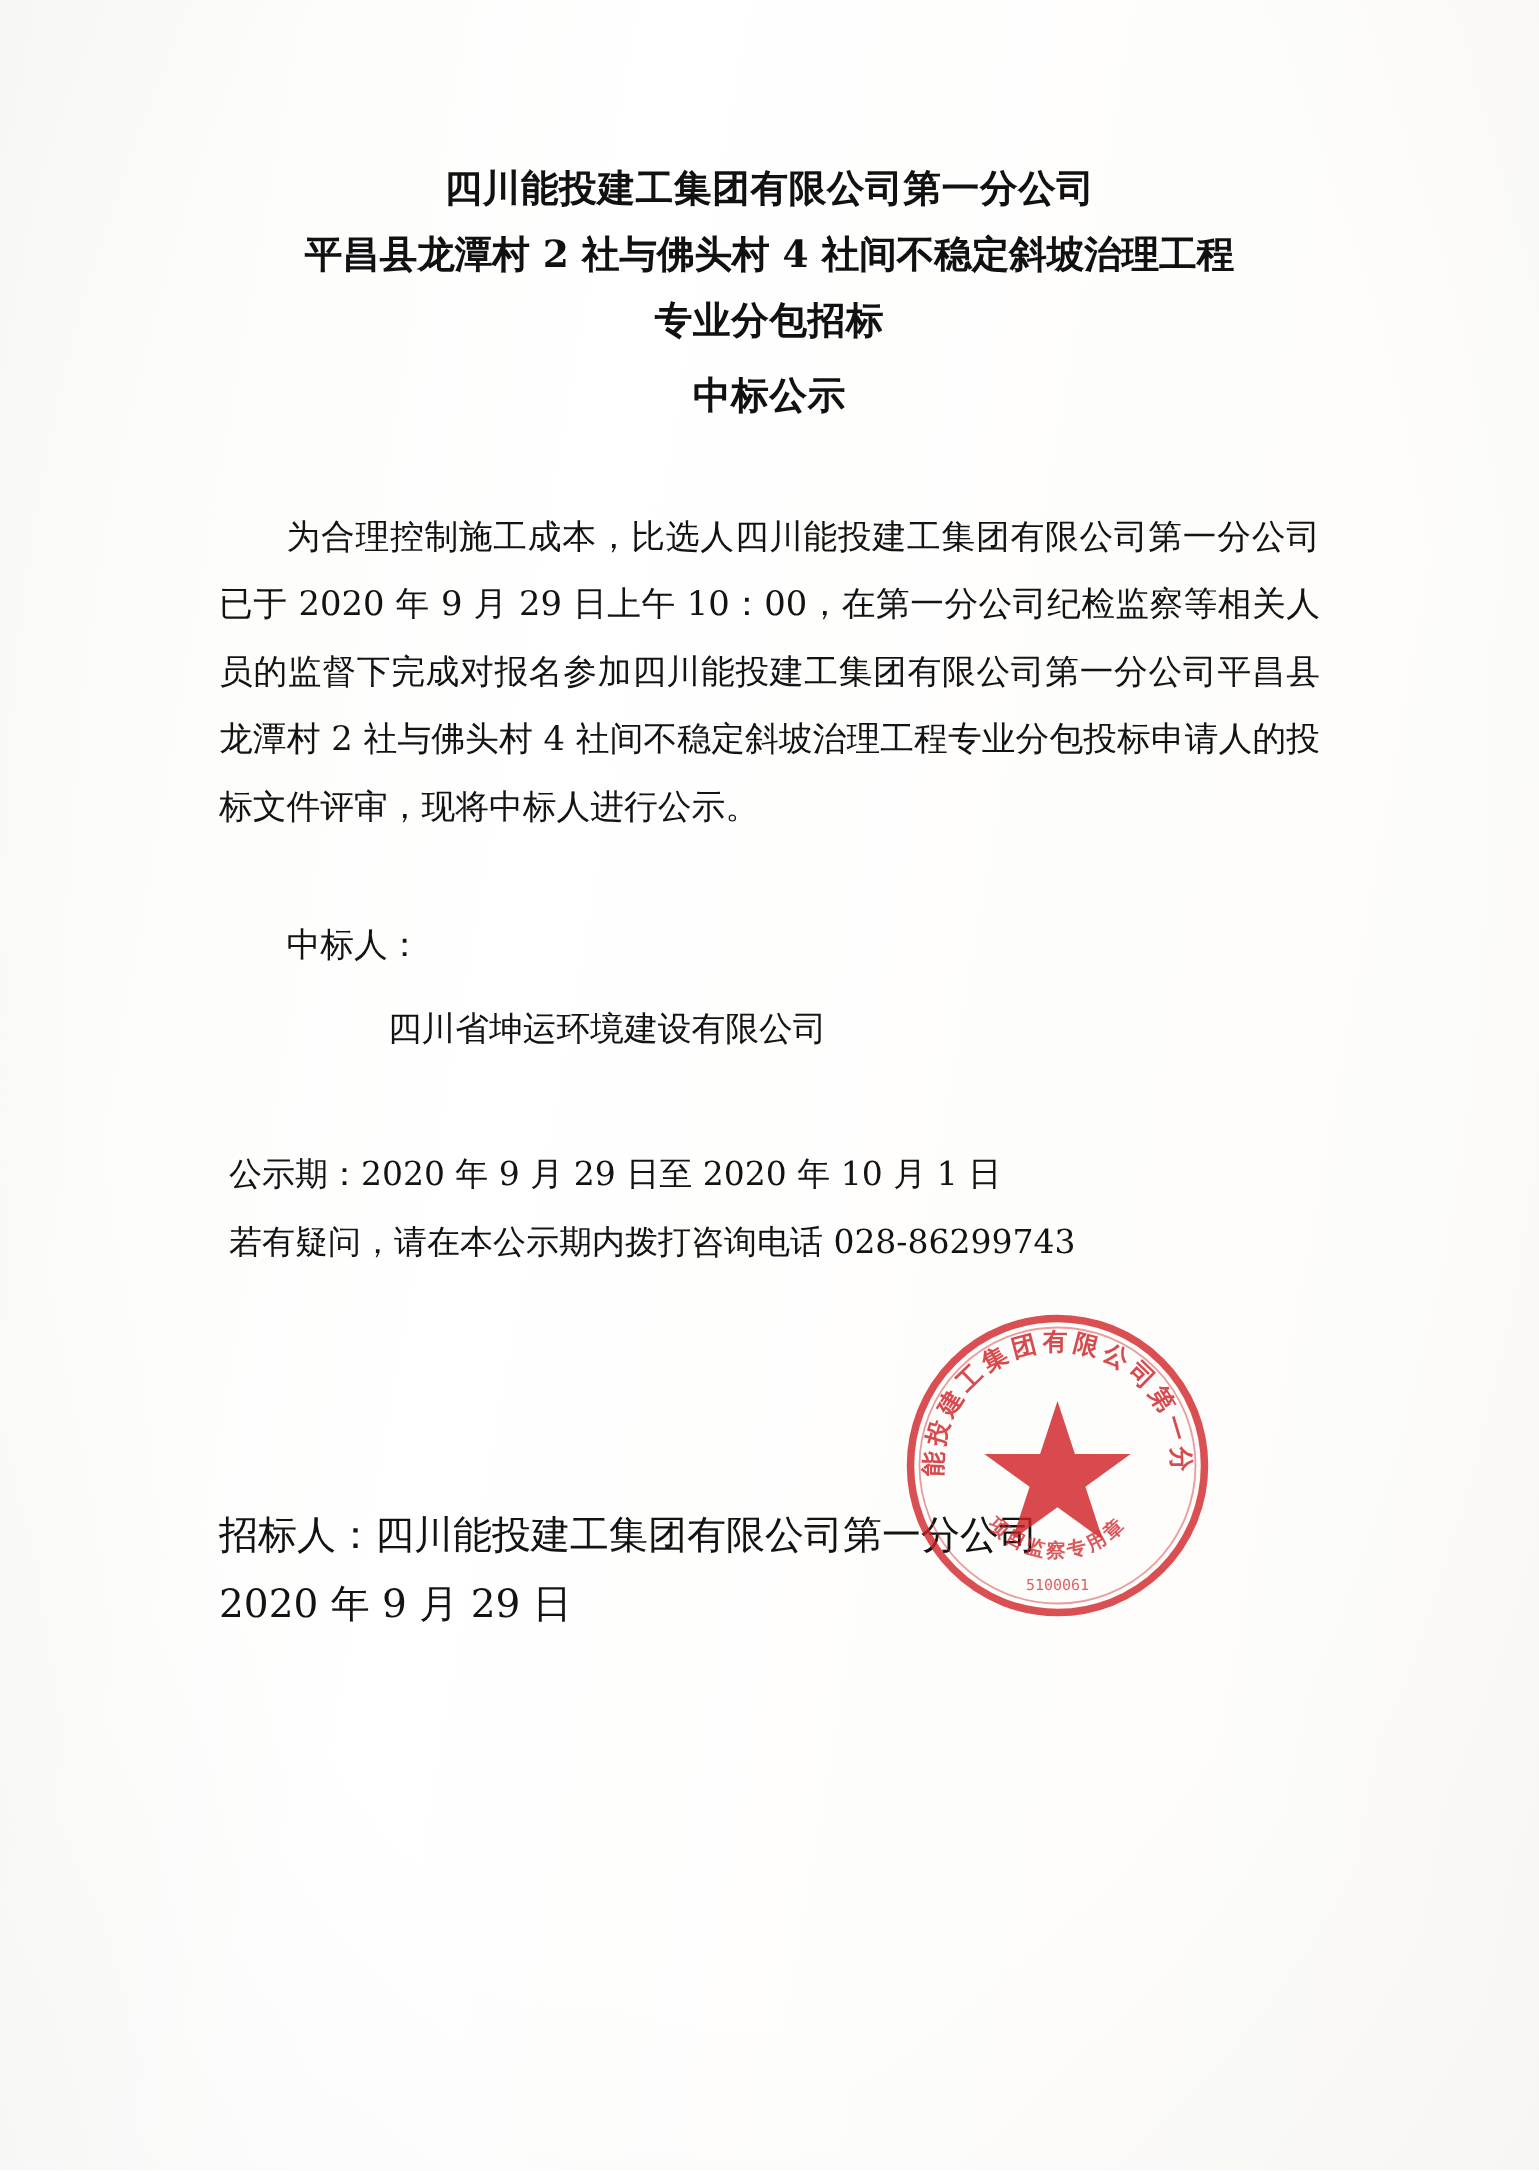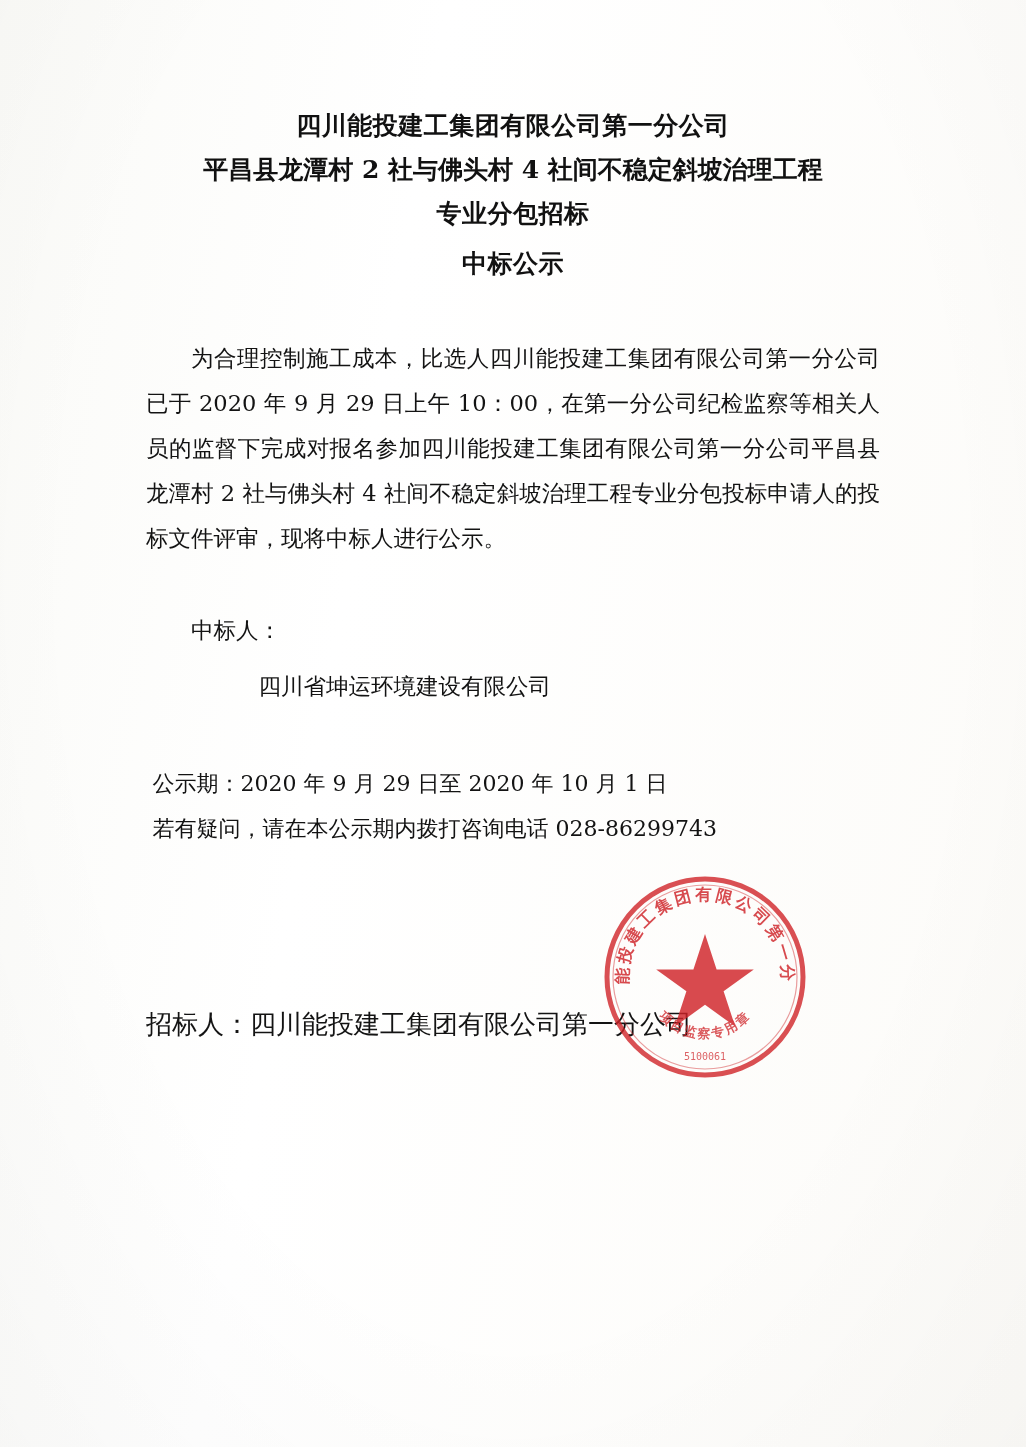--- a/index.html
+++ b/index.html
@@ -148,20 +148,21 @@
     </div>
 
     <div class="winner-label">中标人：</div>
     <div class="winner-name">四川省坤运环境建设有限公司</div>
 
     <div class="notice-period">公示期：2020 年 9 月 29 日至 2020 年 10 月 1 日</div>
     <div class="notice-phone">若有疑问，请在本公示期内拨打咨询电话 028-86299743</div>
 
     <div class="signature-block">
       <div class="sig-line1">招标人：四川能投建工集团有限公司第一分公司</div>
+      <div class="sig-line2">2020 年 9 月 29 日</div>
     </div>
 
   </div>
 
   <div class="seal">
     <svg width="210" height="210" viewBox="0 0 210 210" xmlns="http://www.w3.org/2000/svg">
       <defs>
         <path id="arcTop" d="M 28,105 A 77,77 0 0 1 182,105" fill="none"></path>
         <path id="arcBottom" d="M 44,105 A 61,61 0 0 0 166,105" fill="none"></path>
       </defs>

